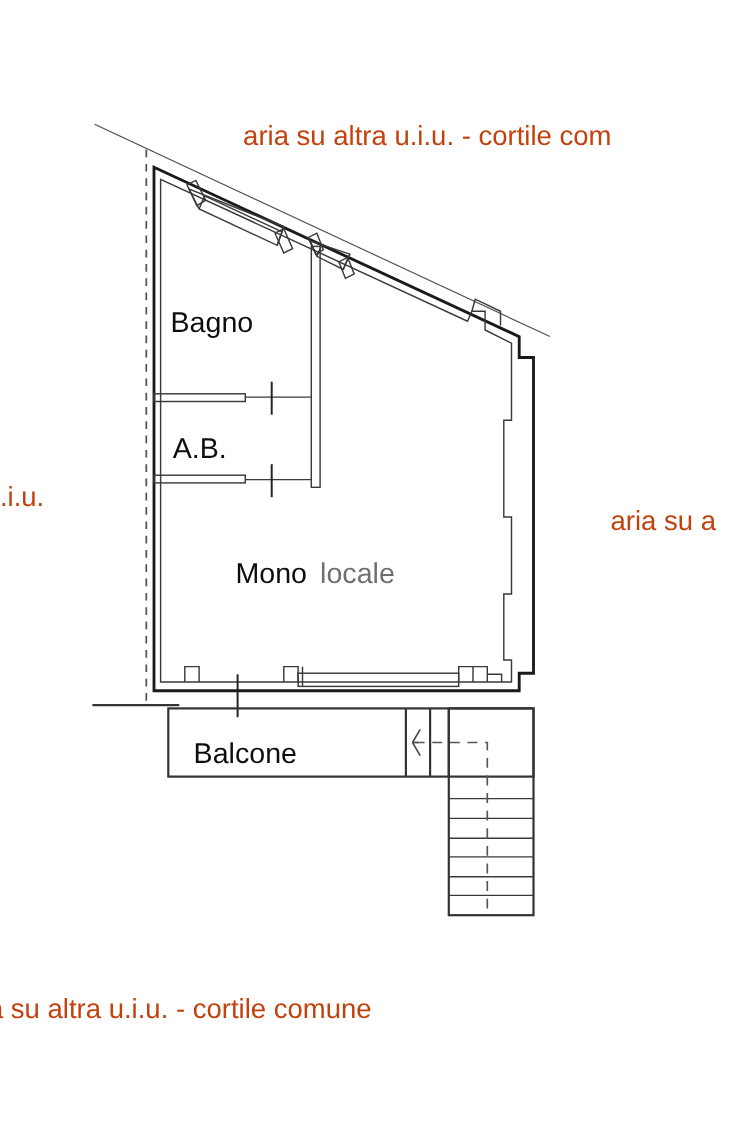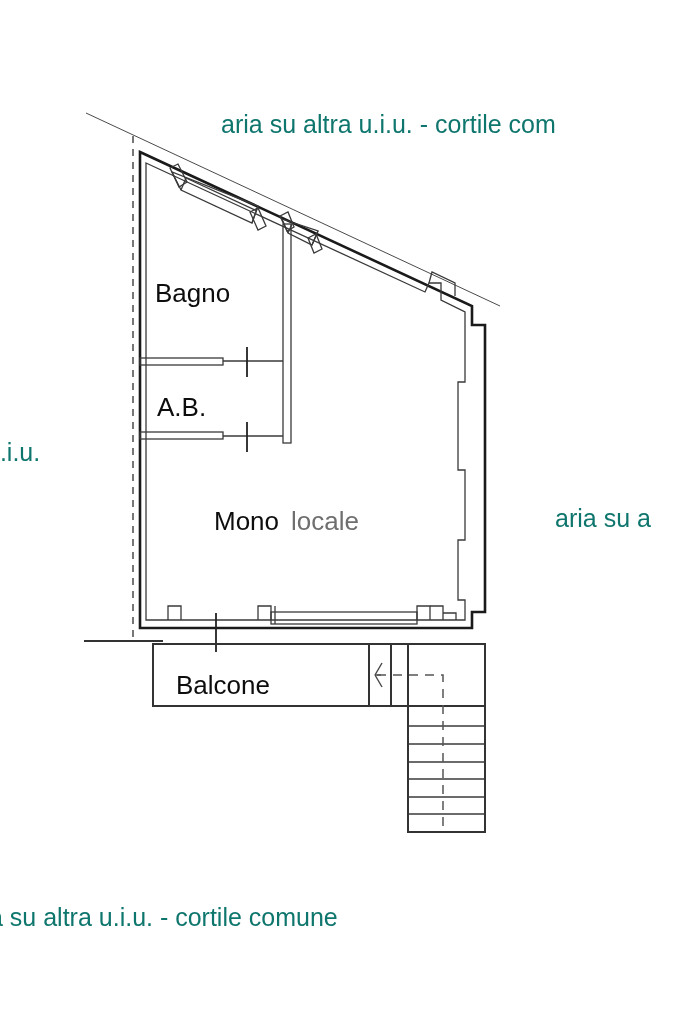--- a/index.html
+++ b/index.html
@@ -85,27 +85,27 @@
   .label-room-faded {
     font-family: "Liberation Sans", sans-serif;
     font-size: 26px;
     fill: #6f6f6f;
     font-weight: 400;
   }
   .label-edge {
     position: absolute;
     font-family: "Liberation Sans", sans-serif;
     font-size: 25px;
-    color: #0f766e;
+    color: #c2410c;
     white-space: nowrap;
     line-height: 1;
   }
   #label-top        { left: 221px; top: 112px; }
   #label-left       { left: -14px; top: 440px; }
-  #label-right      { left: 555px; top: 462px; margin-top: 44px; }
+  #label-right      { left: 555px; top: 462px; }
   #label-bottom     { left: -11px; top: 905px; }
 </style>
 </head>
 <body>
 
 <div id="plan-root">
 
   <svg id="floorplan" viewBox="0 0 683 1023" xmlns="http://www.w3.org/2000/svg">
 
     <rect x="0" y="0" width="683" height="1023" fill="#ffffff"></rect>

